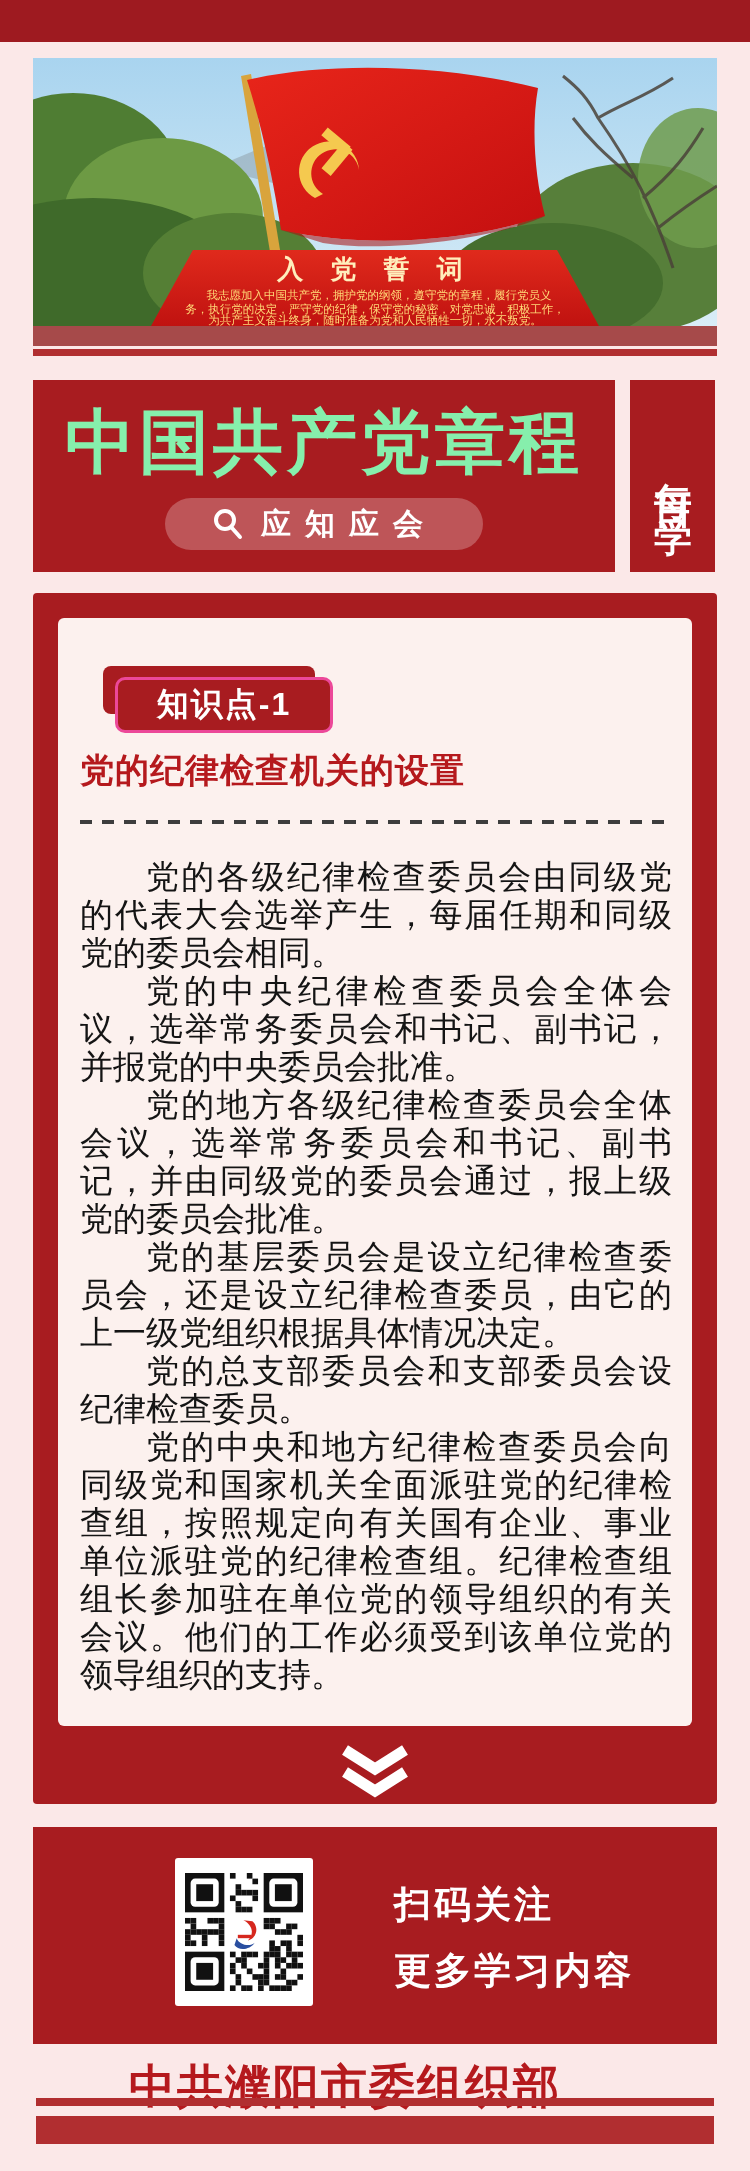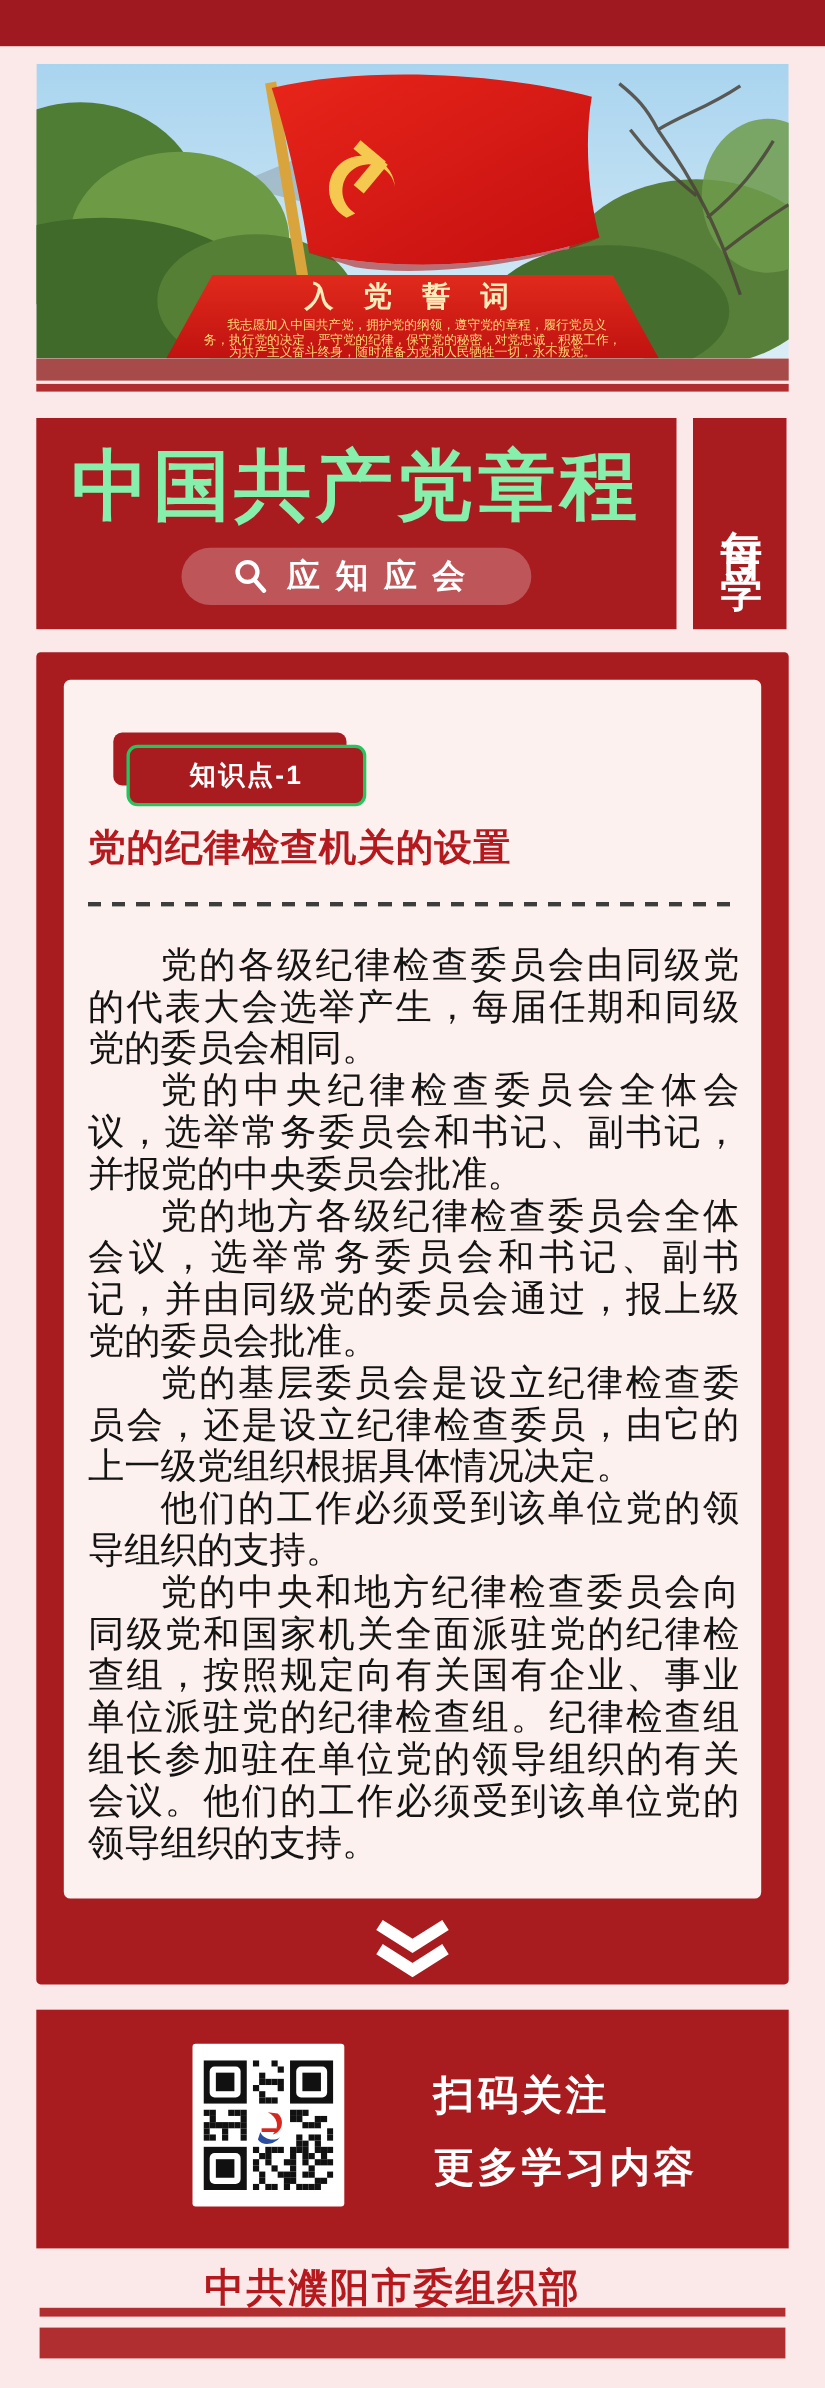--- a/index.html
+++ b/index.html
@@ -29,43 +29,43 @@
   .header-side{left:630px;top:380px;width:85px;height:192px;background:#a81c20;
       display:flex;align-items:center;justify-content:center;}
   .side-label{writing-mode:vertical-rl;color:#ffffff;font-size:38px;font-weight:700;
       letter-spacing:12px;font-family:"Liberation Serif", serif;}
 
   
   .card-outer{left:33px;top:593px;width:684px;height:1211px;background:#a81c20;border-radius:4px;}
   .card-inner{left:58px;top:618px;width:634px;height:1108px;background:#fcf1ee;border-radius:6px;}
   .badge-back{left:103px;top:666px;width:212px;height:48px;background:#a81c20;border-radius:8px;}
   .badge-front{left:115px;top:677px;width:212px;height:50px;background:#a81c20;border-radius:10px;
-      border:3px solid #22c55e;box-sizing:content-box;display:flex;align-items:center;justify-content:center;
-      color:#ffffff;font-size:24px;font-weight:700;letter-spacing:2px;}
+      border:3px solid #ec4899;box-sizing:content-box;display:flex;align-items:center;justify-content:center;
+      color:#ffffff;font-size:32px;font-weight:700;letter-spacing:2px;}
   .section-title{left:80px;top:748px;width:592px;color:#b5191d;font-size:34px;font-weight:800;
       letter-spacing:1px;white-space:nowrap;font-family:Liberation Serif, serif;}
   .dashed-divider{left:80px;top:820px;width:592px;height:4px;
       background:repeating-linear-gradient(90deg,#3d3d3d 0 12px,transparent 12px 22px);}
   .article-body{left:80px;top:843px;width:592px;color:#141414;font-size:33px;line-height:38px;
       text-align:justify;margin-top:15px;}
   .article-body p{margin:0;text-indent:2em;}
 
   
   .chevron{left:340px;top:1742px;width:70px;height:56px;}
 
   
   .qr-panel{left:33px;top:1827px;width:684px;height:217px;background:#a81c20;}
   .qr-box{left:175px;top:1858px;width:138px;height:148px;background:#ffffff;border-radius:3px;
       display:flex;align-items:center;justify-content:center;}
   .qr-caption1{left:394px;top:1880px;color:#ffffff;font-size:37px;font-weight:800;letter-spacing:3px;}
   .qr-caption2{left:394px;top:1946px;color:#ffffff;font-size:37px;font-weight:800;letter-spacing:3px;}
 
   
-  .footer-org{left:17px;top:2056px;width:680px;text-align:center;color:#b5191d;
-      font-size:36px;font-weight:800;letter-spacing:2px;}
+  .footer-org{left:5px;top:2056px;width:680px;text-align:center;color:#b5191d;
+      font-size:46px;font-weight:800;letter-spacing:2px;}
   .footer-thin-rule{left:36px;top:2098px;width:678px;height:8px;background:#b12e30;}
   .footer-thick-rule{left:36px;top:2116px;width:678px;height:28px;background:#b12e30;}
 </style>
 </head>
 <body>
 
 <div class="page">
 
   <div class="abs top-bar"></div>
 
@@ -143,21 +143,21 @@
   <div class="abs card-inner"></div>
   <div class="abs badge-back"></div>
   <div class="abs badge-front">知识点-1</div>
   <div class="abs section-title">党的纪律检查机关的设置</div>
   <div class="abs dashed-divider"></div>
   <div class="abs article-body" id="article-body">
       <p>党的各级纪律检查委员会由同级党的代表大会选举产生，每届任期和同级党的委员会相同。</p>
       <p>党的中央纪律检查委员会全体会议，选举常务委员会和书记、副书记，并报党的中央委员会批准。</p>
       <p>党的地方各级纪律检查委员会全体会议，选举常务委员会和书记、副书记，并由同级党的委员会通过，报上级党的委员会批准。</p>
       <p>党的基层委员会是设立纪律检查委员会，还是设立纪律检查委员，由它的上一级党组织根据具体情况决定。</p>
-      <p>他们的工作必须受到该单位党的领导组织的支持。</p>
+      <p>党的总支部委员会和支部委员会设纪律检查委员。</p>
       <p>党的中央和地方纪律检查委员会向同级党和国家机关全面派驻党的纪律检查组，按照规定向有关国有企业、事业单位派驻党的纪律检查组。纪律检查组组长参加驻在单位党的领导组织的有关会议。他们的工作必须受到该单位党的领导组织的支持。</p>
     </div>
 
   <svg class="abs chevron" viewBox="0 0 70 56">
     <path d="M5,8 L35,27 L65,8" stroke="#ffffff" stroke-width="11" fill="none"></path>
     <path d="M5,30 L35,49 L65,30" stroke="#ffffff" stroke-width="11" fill="none"></path>
   </svg>
 
   <div class="abs qr-panel"></div>
   <div class="abs qr-box">

